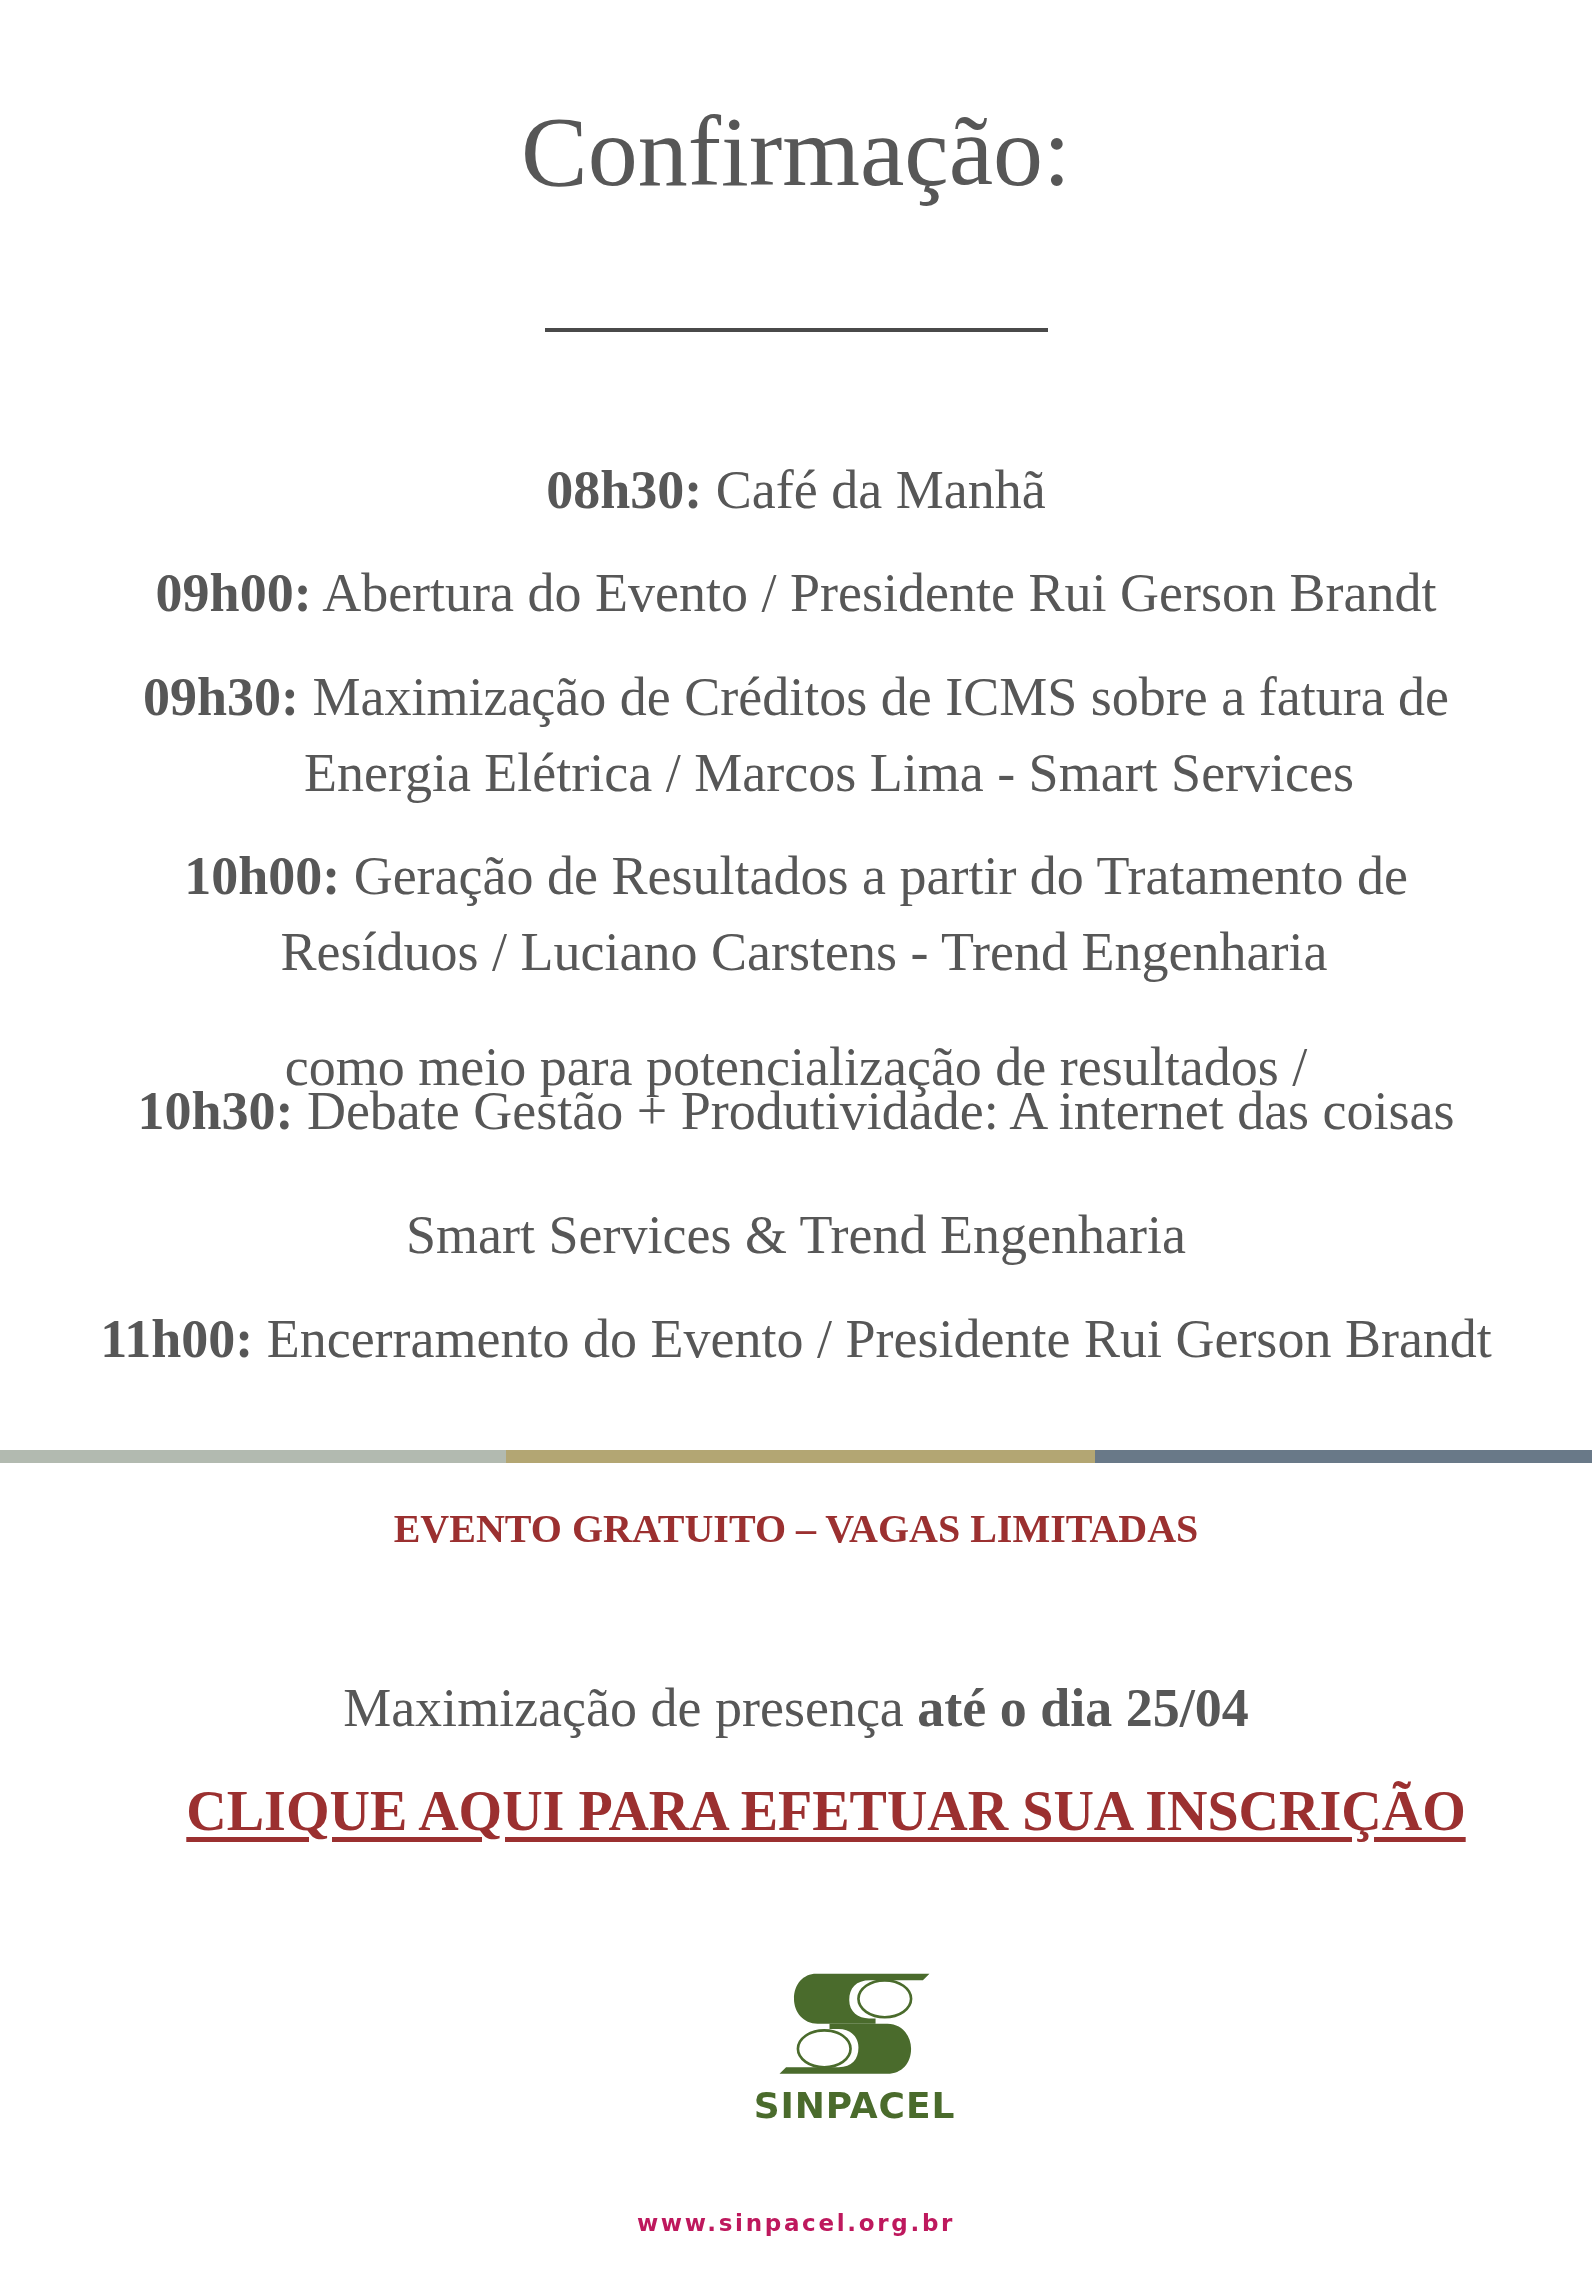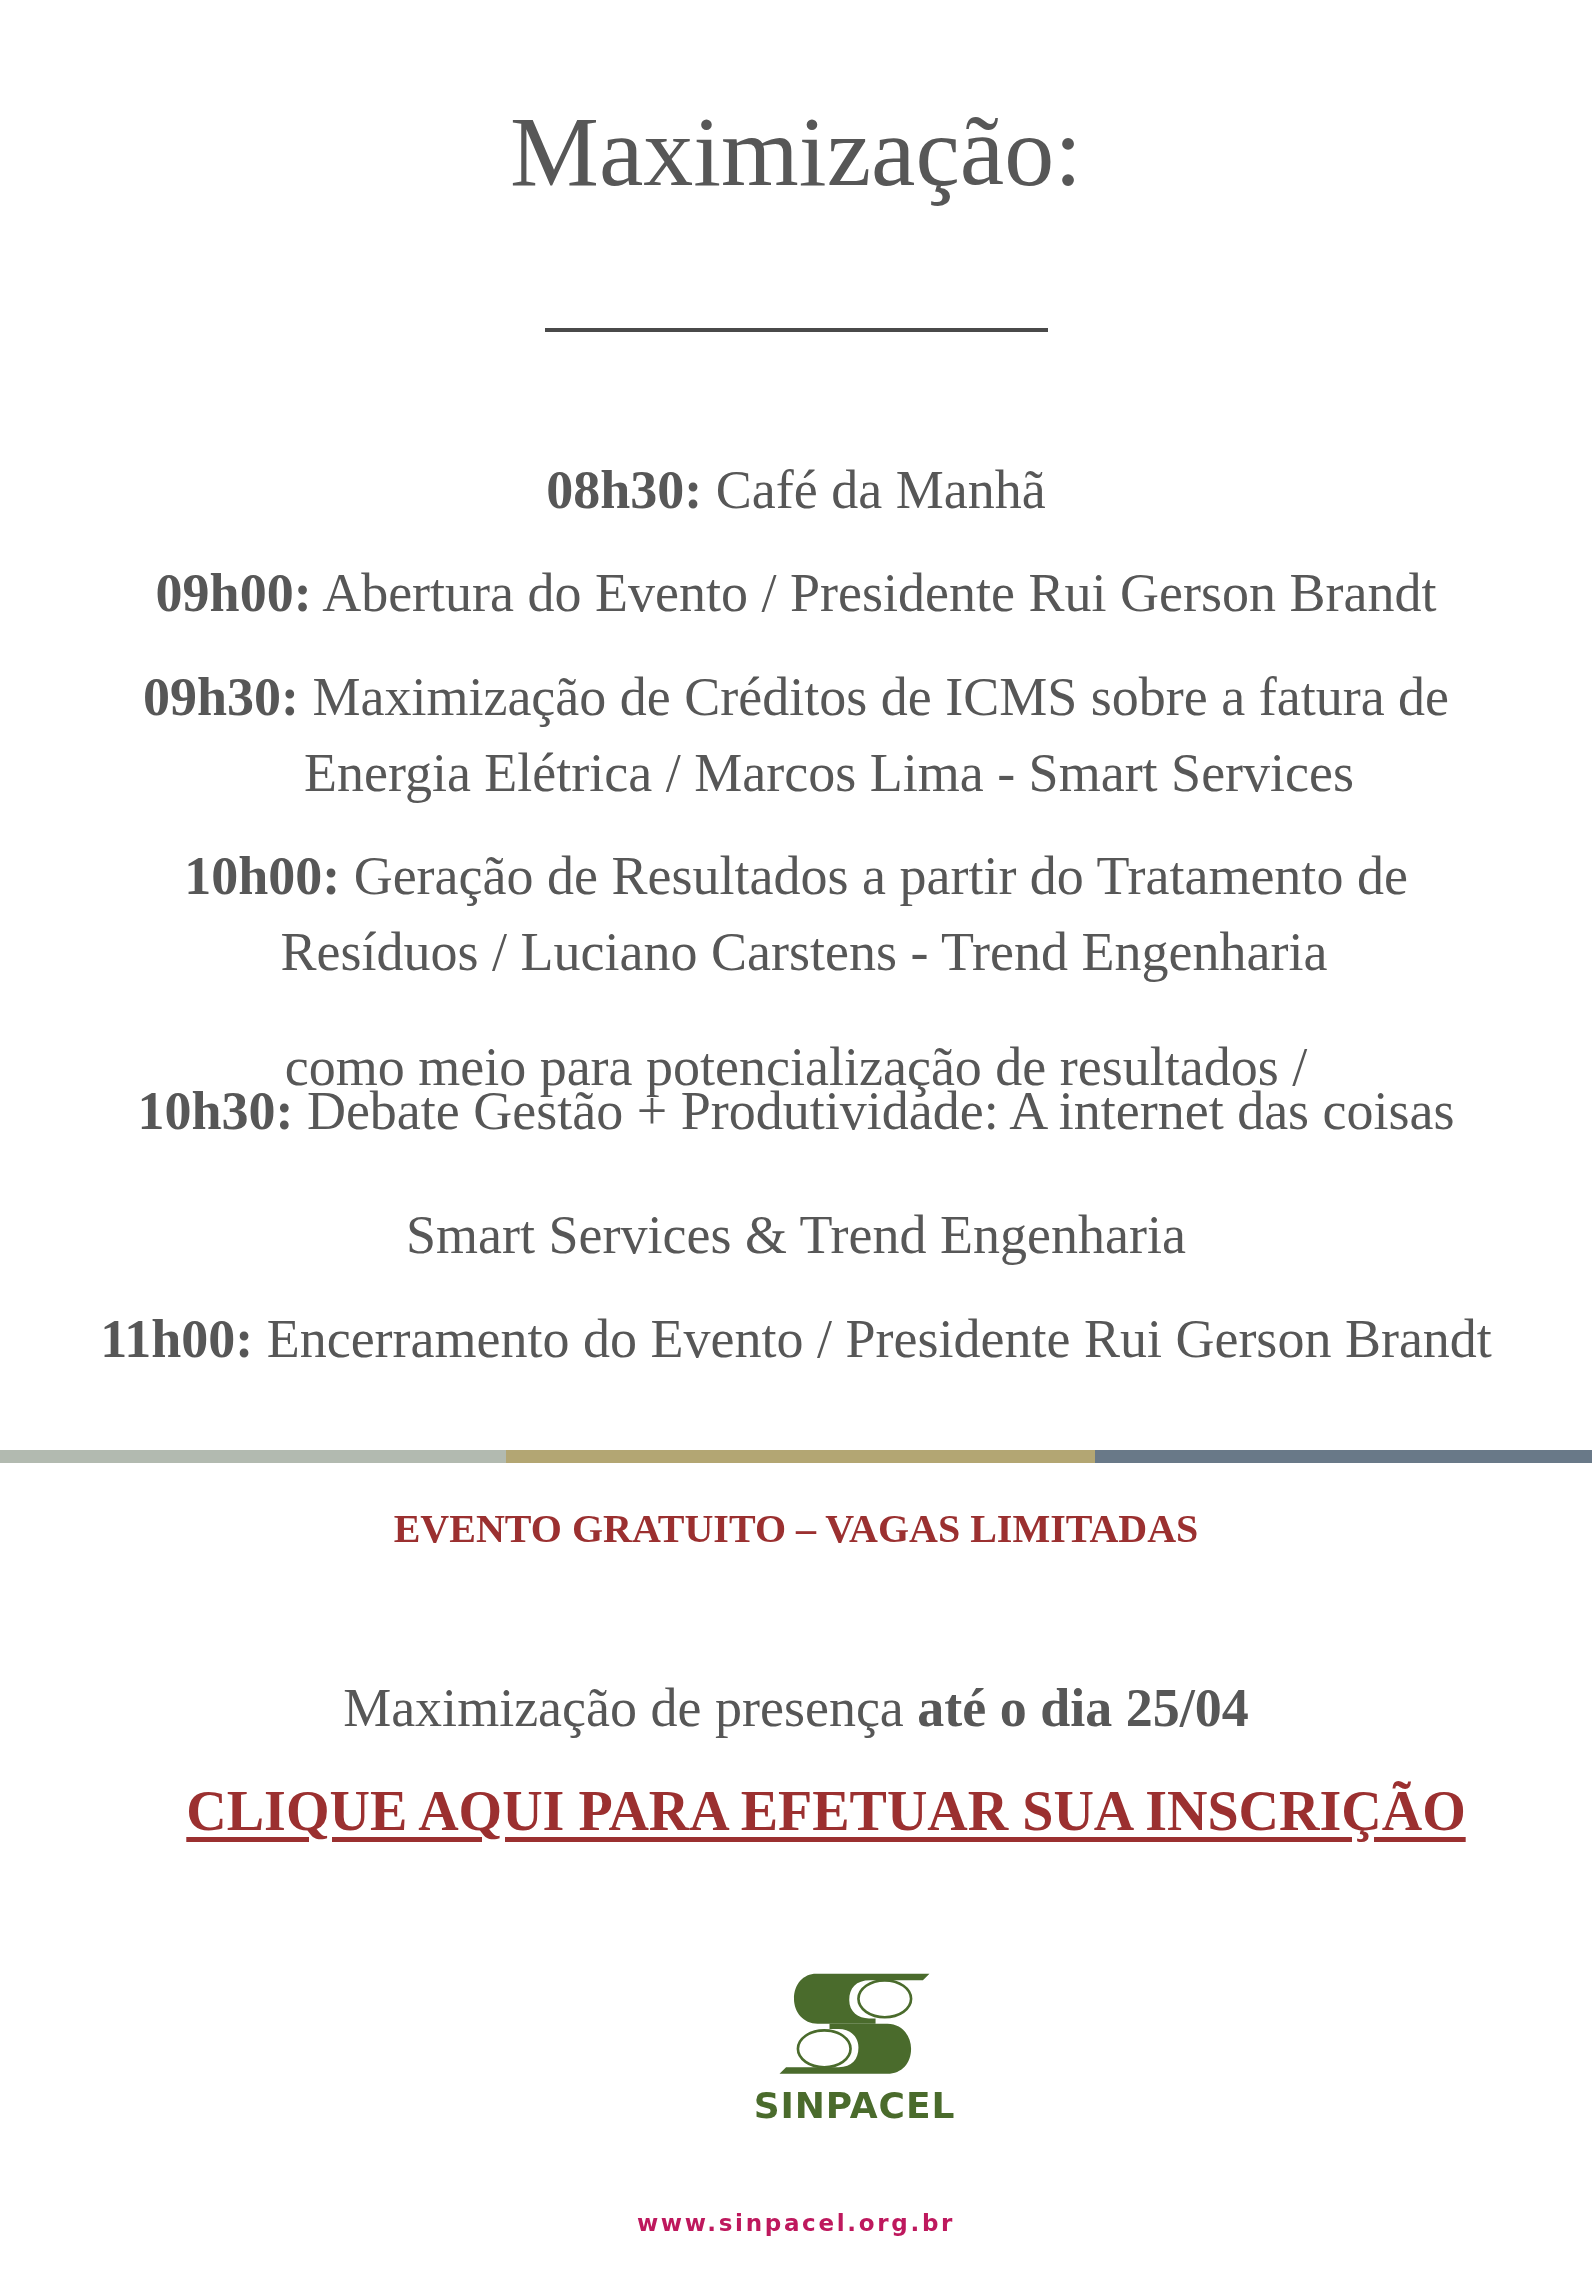--- a/index.html
+++ b/index.html
@@ -19,21 +19,21 @@
   #signup-link { top: 1780px; font-size: 56px; line-height: 63px; font-weight: bold;
                  text-decoration: underline; text-decoration-thickness: 4.5px; text-underline-offset: 7.2px;
                  cursor: pointer; }
   #logo { left: 749px; top: 1958px; width: 211px; height: 170px; }
   #url { top: 2210px; font-family: "DejaVu Sans", sans-serif; font-size: 23px; letter-spacing: 2.7px;
          color: #be185d; font-weight: bold; }
 </style>
 </head>
 <body>
 
-<div id="title" class="center-line">Maximização:</div>
+<div id="title" class="center-line">Confirmação:</div>
 <div id="title-rule" class="abs"></div>
 
 <div>
   <div class="center-line item" style="top:459px;">
     <b>08h30:</b>
     <span>Café da Manhã</span>
   </div>
 
   <div class="center-line item" style="top:562px;">
     <b>09h00:</b>

